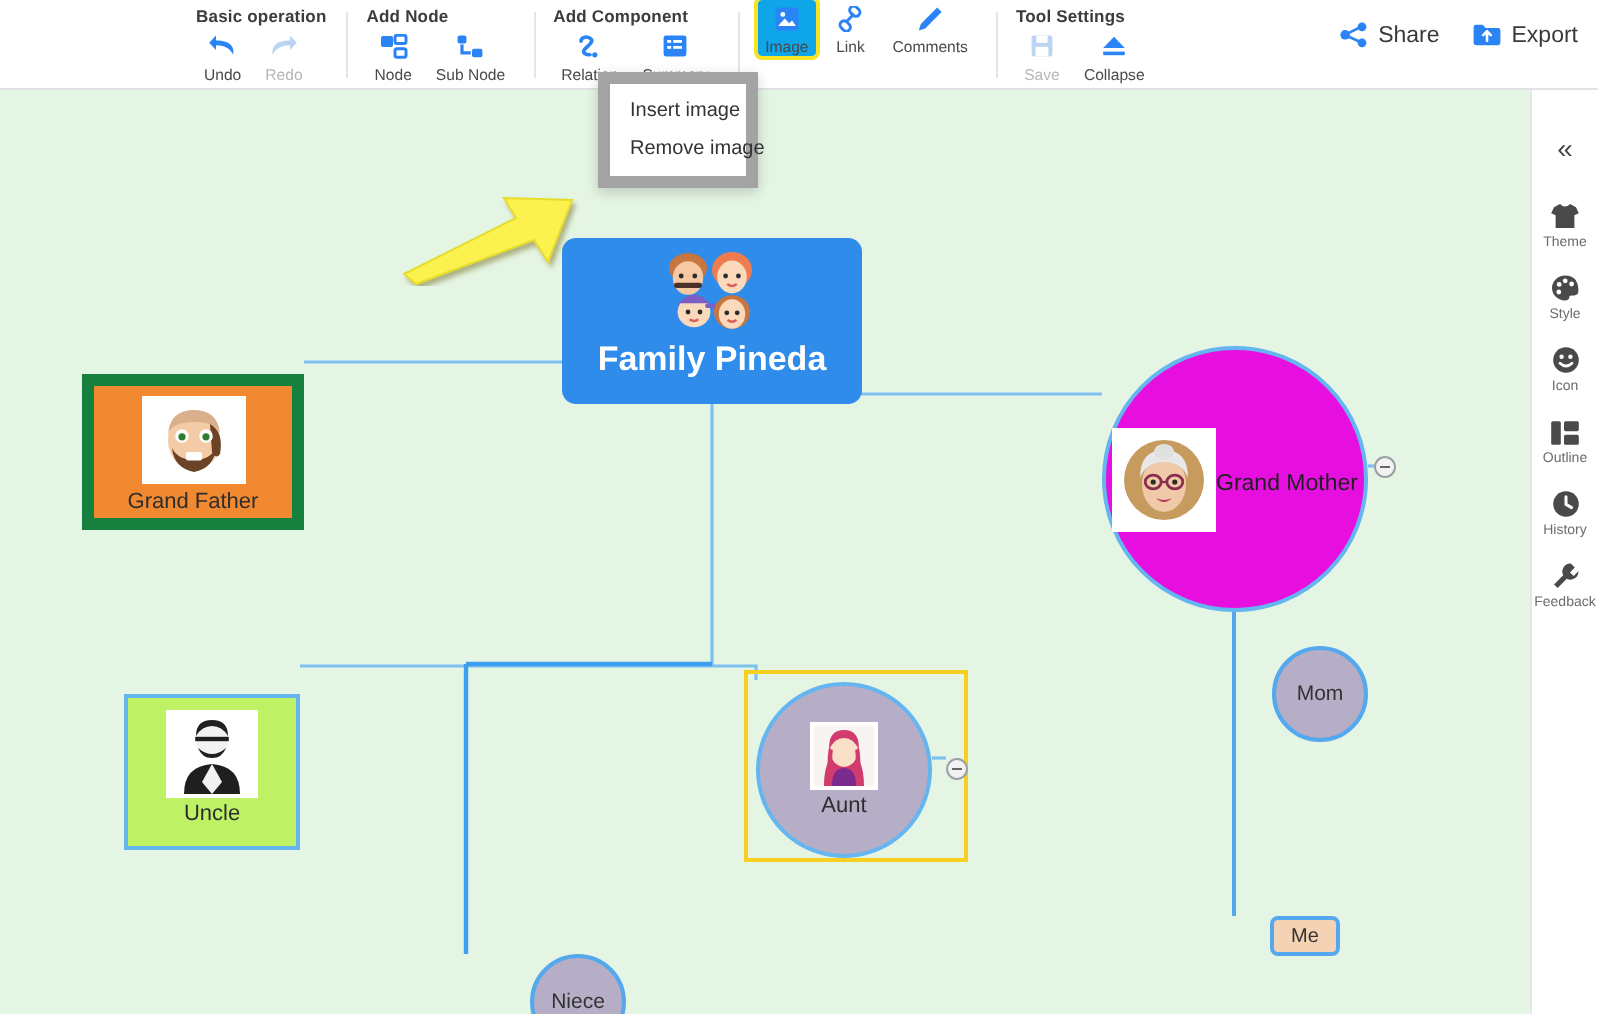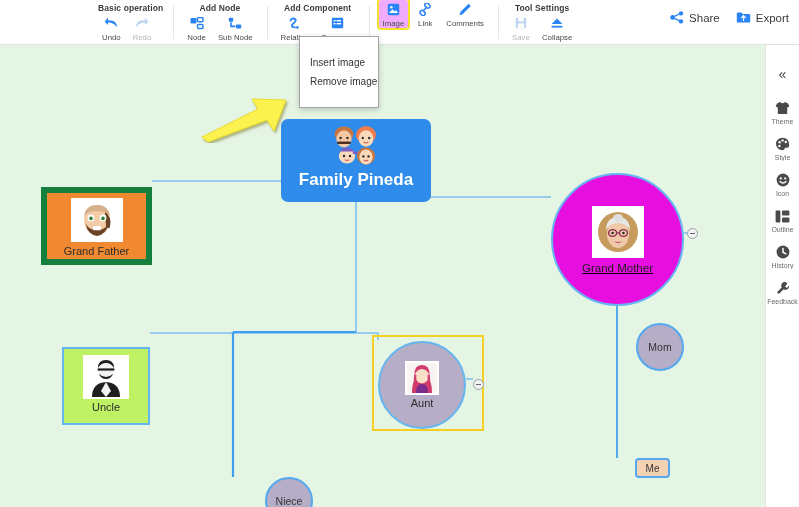--- a/index.html
+++ b/index.html
@@ -18,21 +18,20 @@
     background: #ffffff;
     border-bottom: 1px solid #e2e2e2;
     display: flex; align-items: flex-start;
     z-index: 30;
   }
   .tb-groups { display: flex; align-items: flex-start; margin-left: 88px; }
   .tb-group {
     position: relative;
     padding: 0 8px;
     height: 45px;
-    text-align: center;
   }
   .tb-group + .tb-group::before {
     content: ""; position: absolute; left: 0; top: 6px;
     width: 1px; height: 33px; background: #e6e6e6;
   }
   .tb-title {
     font-size: 8.5px; color: #3c3c3c; font-weight: bold;
     letter-spacing: .1px; padding: 3px 2px 1px 2px; white-space: nowrap;
   }
   .tb-items { display: flex; align-items: flex-start; }
@@ -48,44 +47,44 @@
   }
   .tb-item .lbl {
     font-size: 7.8px; color: #4a4a4a; margin-top: 2px; white-space: nowrap;
   }
   .tb-item.disabled .ic { color: #bcd4f0; }
   .tb-item.disabled .lbl { color: #b6b6b6; }
 
   .tb-item.highlighted {
     outline: 2.5px solid #f5e425; border-radius: 2px;
     padding: 1px 4px 0 4px; margin: 0 2px;
-    background: #f0abfc;
+    background: #0ea5e9;
   }
   .tb-group.insert-group .tb-title { position: relative; }
   .insert-title-box {
     outline: 2.5px solid #f5e425;
     display: inline-block; padding: 1px 4px; border-radius: 1px;
   }
 
   
   .tb-right {
     position: absolute; right: 10px; top: 11px;
     display: flex; align-items: center; gap: 16px;
   }
   .tb-right .act { display: flex; align-items: center; gap: 5px; cursor: pointer; }
   .tb-right .act .lbl { font-size: 11.5px; color: #3a3a3a; }
   .tb-right .act .ic { color: #2a84f5; display: flex; }
 
   
   .dropdown {
     position: absolute; left: 299px; top: 36px;
     width: 80px; background: #ffffff;
-    border: 1px solid #a3a3a3;
+    border: 6px solid #a3a3a3;
     box-shadow: 0 2px 6px rgba(0,0,0,.18);
-    z-index: 60; padding: 16px 0;
+    z-index: 60; padding: 4px 0;
   }
   .dropdown .mi {
     font-size: 10px; color: #333; padding: 4px 10px; cursor: pointer; white-space: nowrap;
   }
 
   
   .canvas {
     position: absolute; left: 0; top: 45px;
     width: 765px; height: 462px;
     background: #e4f5e4;
@@ -119,23 +118,22 @@
     background: #f0892f; border: 6px solid #15803d;
     display: flex; flex-direction: column; align-items: center; padding-top: 5px;
   }
   .n-gf .pic { width: 52px; height: 44px; }
   .n-gf .cap { font-size: 11px; color: #2d2d2d; margin-top: 3px; }
 
   
   .n-gm {
     left: 551px; top: 128px; width: 133px; height: 133px;
     background: #e60fe0; border: 2px solid #64b5f0; border-radius: 50%;
-    display: flex; flex-direction: column; align-items: center;
+    display: flex; flex-direction: row; align-items: center;
     justify-content: center;
-    text-decoration: underline;
   }
   .n-gm .pic { width: 52px; height: 52px; }
   .n-gm .cap { font-size: 11.5px; color: #1f1f1f; margin-top: 4px; }
 
   
   .n-uncle {
     left: 62px; top: 302px; width: 88px; height: 78px;
     background: #bef264; border: 2px solid #64b5f0;
     display: flex; flex-direction: column; align-items: center; padding-top: 6px;
   }

